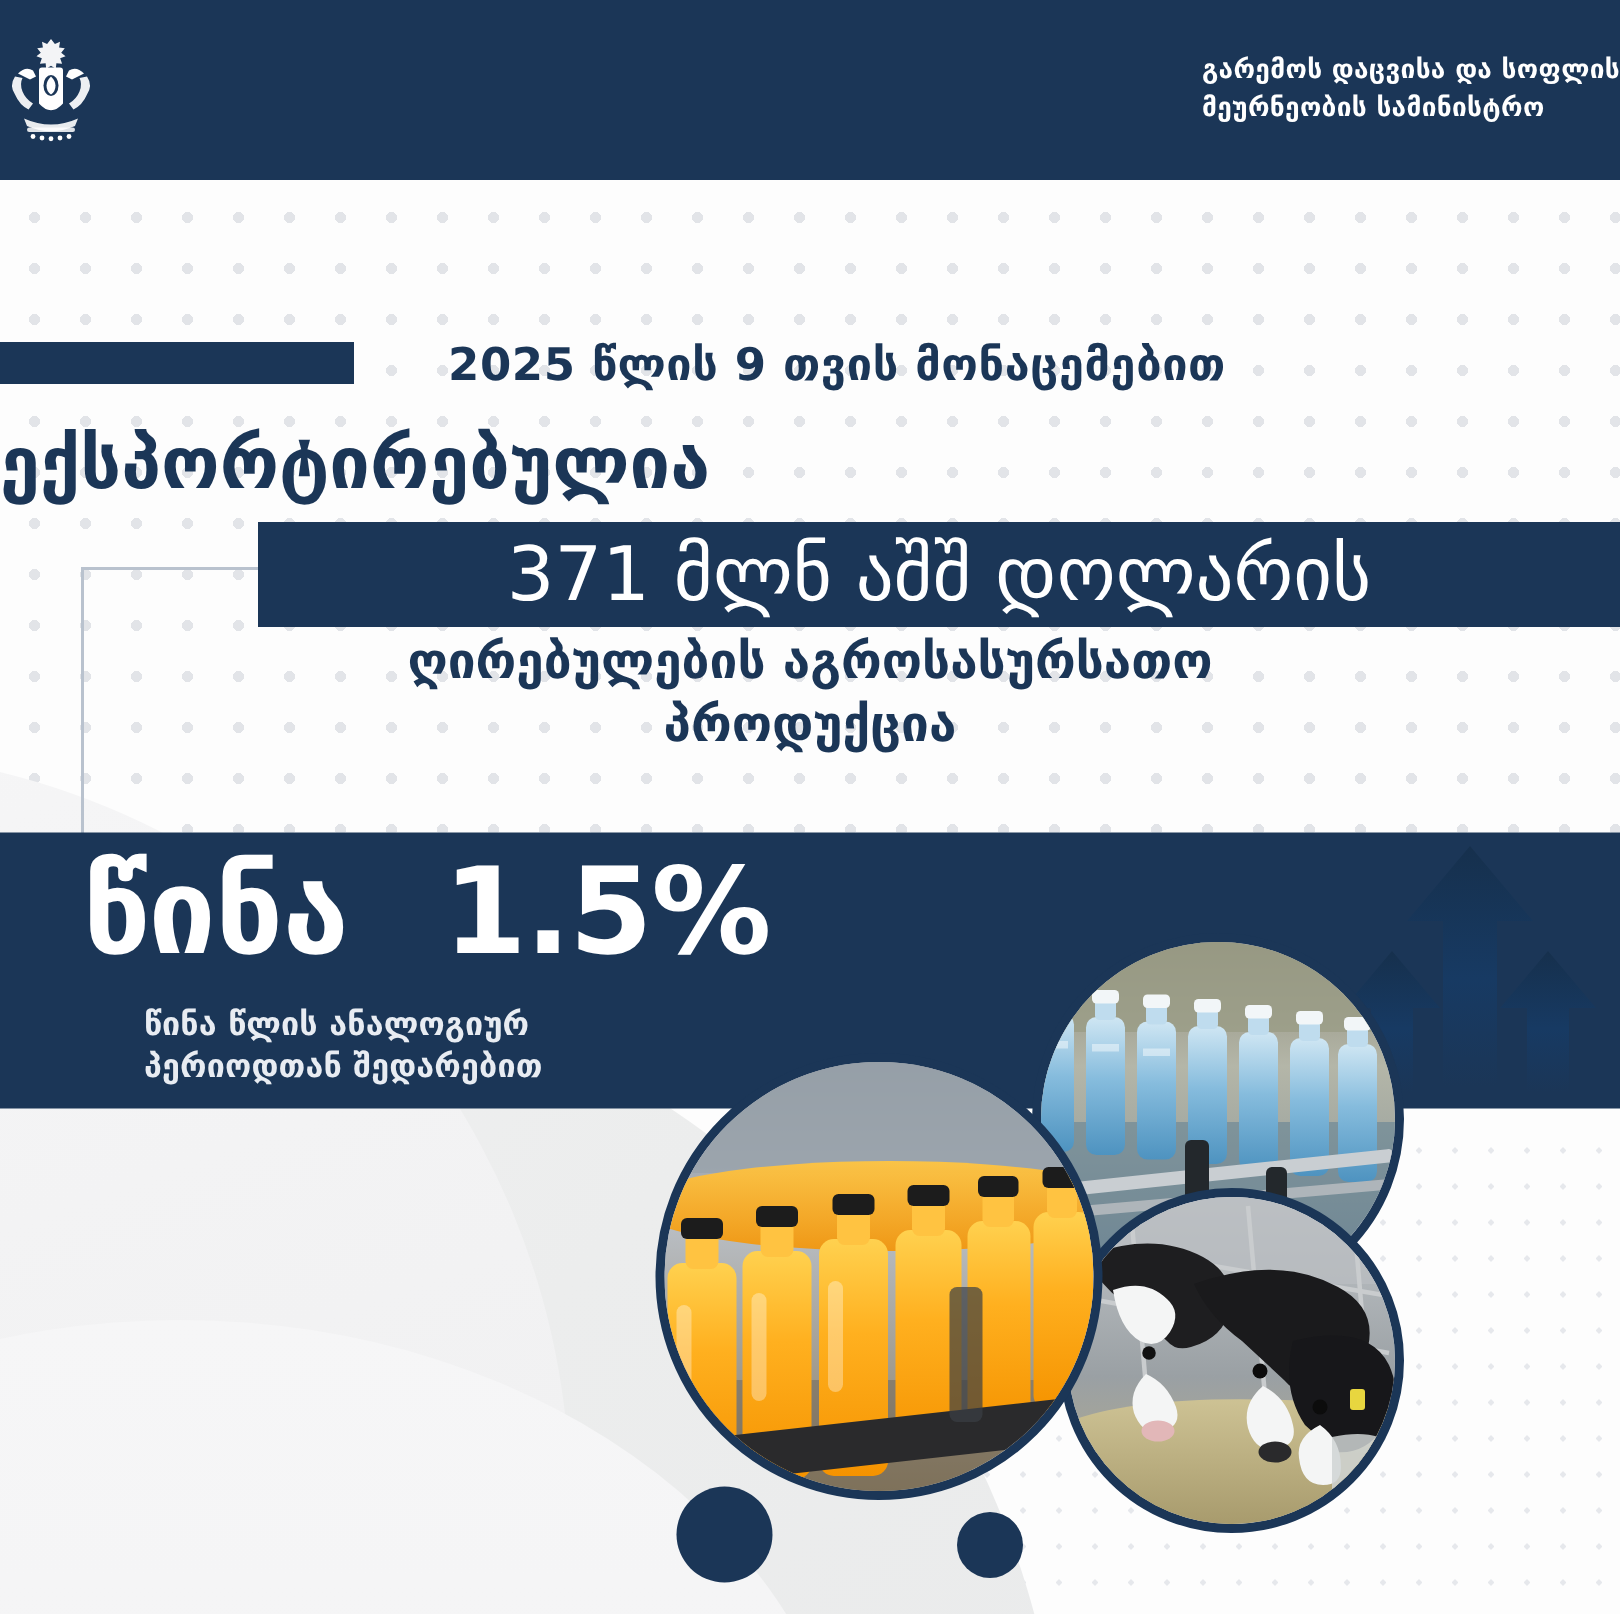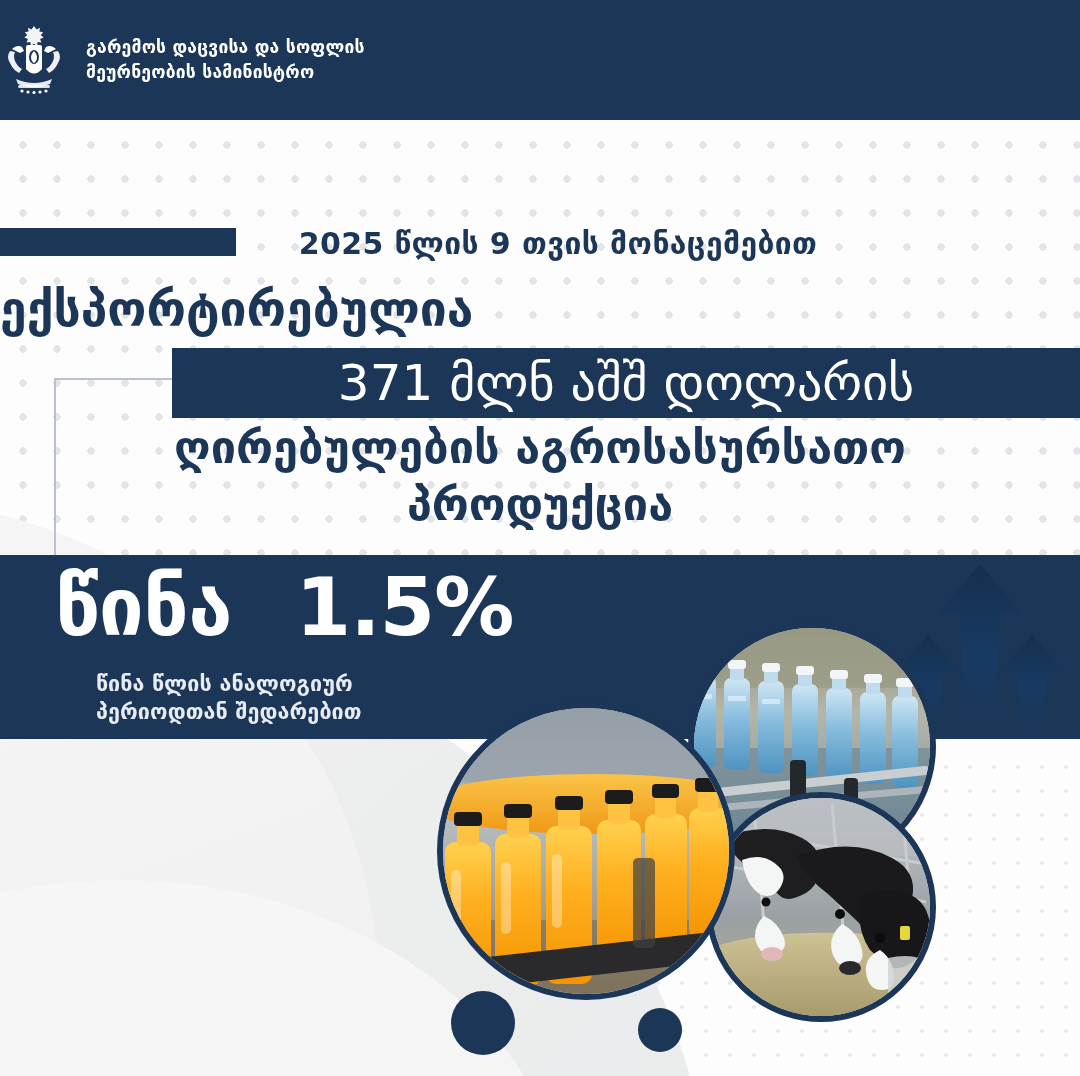--- a/index.html
+++ b/index.html
@@ -45,21 +45,21 @@
     position:absolute; left:-330px; top:880px; width:900px; height:700px;
     border-radius:50%;
     background:linear-gradient(180deg,#f6f6f7 0%,#f2f2f3 100%);
     z-index:3;
   }
 
   
   .header {
     position:absolute; left:0; top:0; width:1080px; height:120px;
     background:#1b3657; z-index:20;
-    display:flex; align-items:center; justify-content:flex-start; gap:18px;
+    display:flex; align-items:center; justify-content:space-between; gap:18px;
   }
   .crest { width:68px; height:74px; flex:0 0 auto; }
   .ministry-name {
     color:#ffffff; font-size:17.5px; font-weight:700; line-height:1.42;
     letter-spacing:.2px; white-space:pre-line;
   }
 
   
   .tab-bar {
     position:absolute; left:0; top:228px; width:236px; height:28px;
@@ -93,21 +93,21 @@
     background:#1b3657; z-index:8;
   }
   .headline-2 {
     position:absolute; left:172px; top:348px; width:908px; height:70px;
     display:flex; align-items:center; justify-content:center;
     color:#ffffff; font-size:50px; font-weight:400; z-index:9;
     letter-spacing:0px;
   }
   .headline-3 {
     position:absolute; left:0; top:420px; width:1080px; text-align:center;
-    color:#1b3657; font-size:45px; font-weight:800; line-height:1.26;
+    color:#1b3657; font-size:33px; font-weight:800; line-height:1.26;
     z-index:9; white-space:pre-line;
   }
 
   
   .growth-band {
     position:absolute; left:0; top:555px; width:1080px; height:184px;
     background:#1b3657; z-index:10;
   }
   .growth-main {
     position:absolute; left:55px; top:568px; z-index:12;

